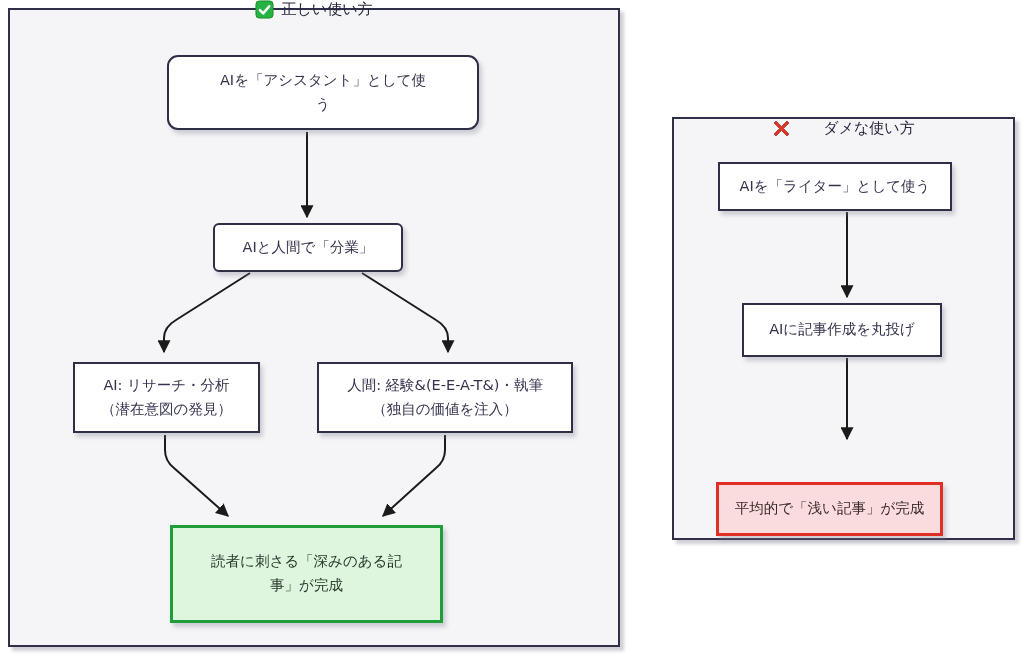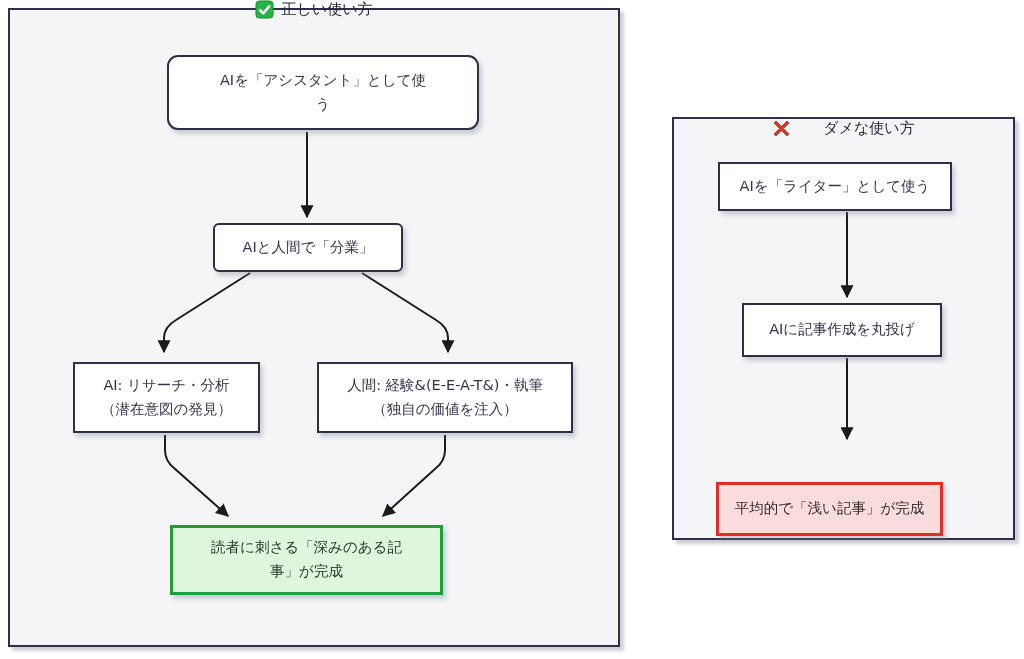--- a/index.html
+++ b/index.html
@@ -111,21 +111,21 @@
 う</div>
 
   <div class="node rounded" style="left:213px; top:223px; width:190px; height:49px;border-radius:6px;">AIと人間で「分業」</div>
 
   <div class="node" style="left:73px; top:362px; width:187px; height:71px;">AI: リサーチ・分析
 （潜在意図の発見）</div>
 
   <div class="node" style="left:317px; top:362px; width:256px; height:71px;">人間: 経験&amp;(E-E-A-T&amp;)・執筆
 （独自の価値を注入）</div>
 
-  <div class="node good" style="left:170px; top:525px; width:273px; height:70px;">読者に刺さる「深みのある記
+  <div class="node good" style="left:170px; top:525px; width:273px; height:98px;">読者に刺さる「深みのある記
 事」が完成</div>
 
   <div class="node" style="left:718px; top:162px; width:234px; height:49px;">AIを「ライター」として使う</div>
 
   <div class="node" style="left:742px; top:303px; width:200px; height:54px;">AIに記事作成を丸投げ</div>
 
   <div class="node bad" style="left:716px; top:446px; width:227px; height:54px;margin-top:36px;">平均的で「浅い記事」が完成</div>
 
 </div>
 

